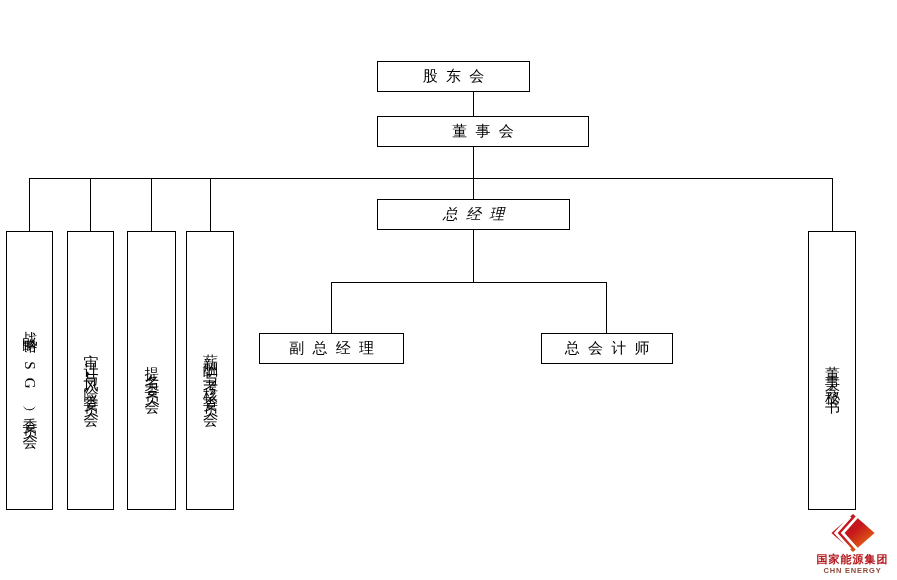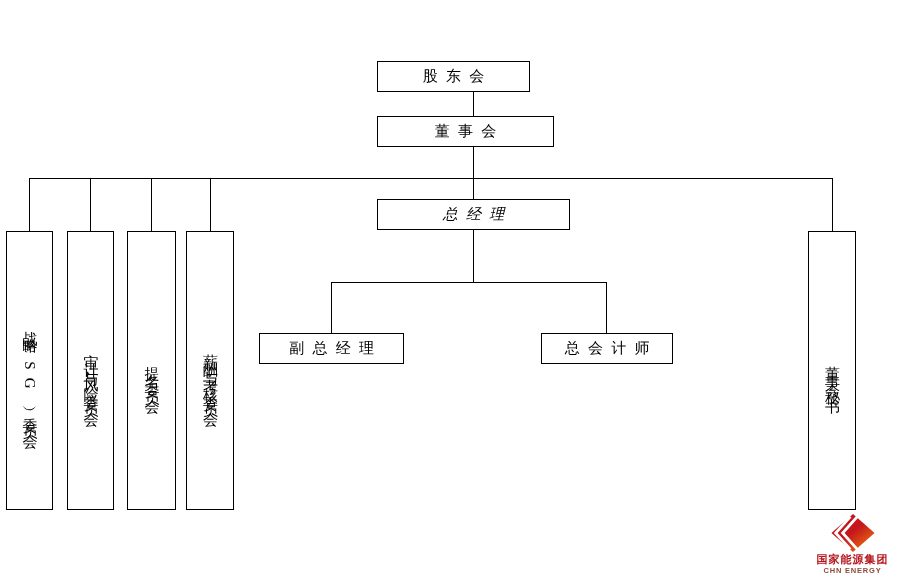--- a/index.html
+++ b/index.html
@@ -37,21 +37,21 @@
     writing-mode:vertical-rl;
     text-orientation:mixed;
     font-size:15px;
     letter-spacing:.55em;
     padding-top:.55em;
     line-height:1;
   }
 
   
   #node-shareholders{left:377px;top:33px;width:153px;height:31px;margin-top:28px;}
-  #node-board{left:377px;top:116px;width:177px;height:31px;}
+  #node-board{left:377px;top:116px;width:212px;height:31px;}
   #node-gm{left:377px;top:199px;width:193px;height:31px;font-style:italic;}
   #node-deputy-gm{left:259px;top:333px;width:145px;height:31px;}
   #node-chief-accountant{left:541px;top:333px;width:132px;height:31px;}
   #node-strategy{left:6px;top:231px;width:47px;height:279px;}
   #node-audit{left:67px;top:231px;width:47px;height:279px;}
   #node-nomination{left:127px;top:231px;width:49px;height:279px;}
   #node-compensation{left:186px;top:231px;width:48px;height:279px;}
   #node-secretary{left:808px;top:231px;width:48px;height:279px;}
 
   #l-sh-board{left:473px;top:64px;height:52px;}

